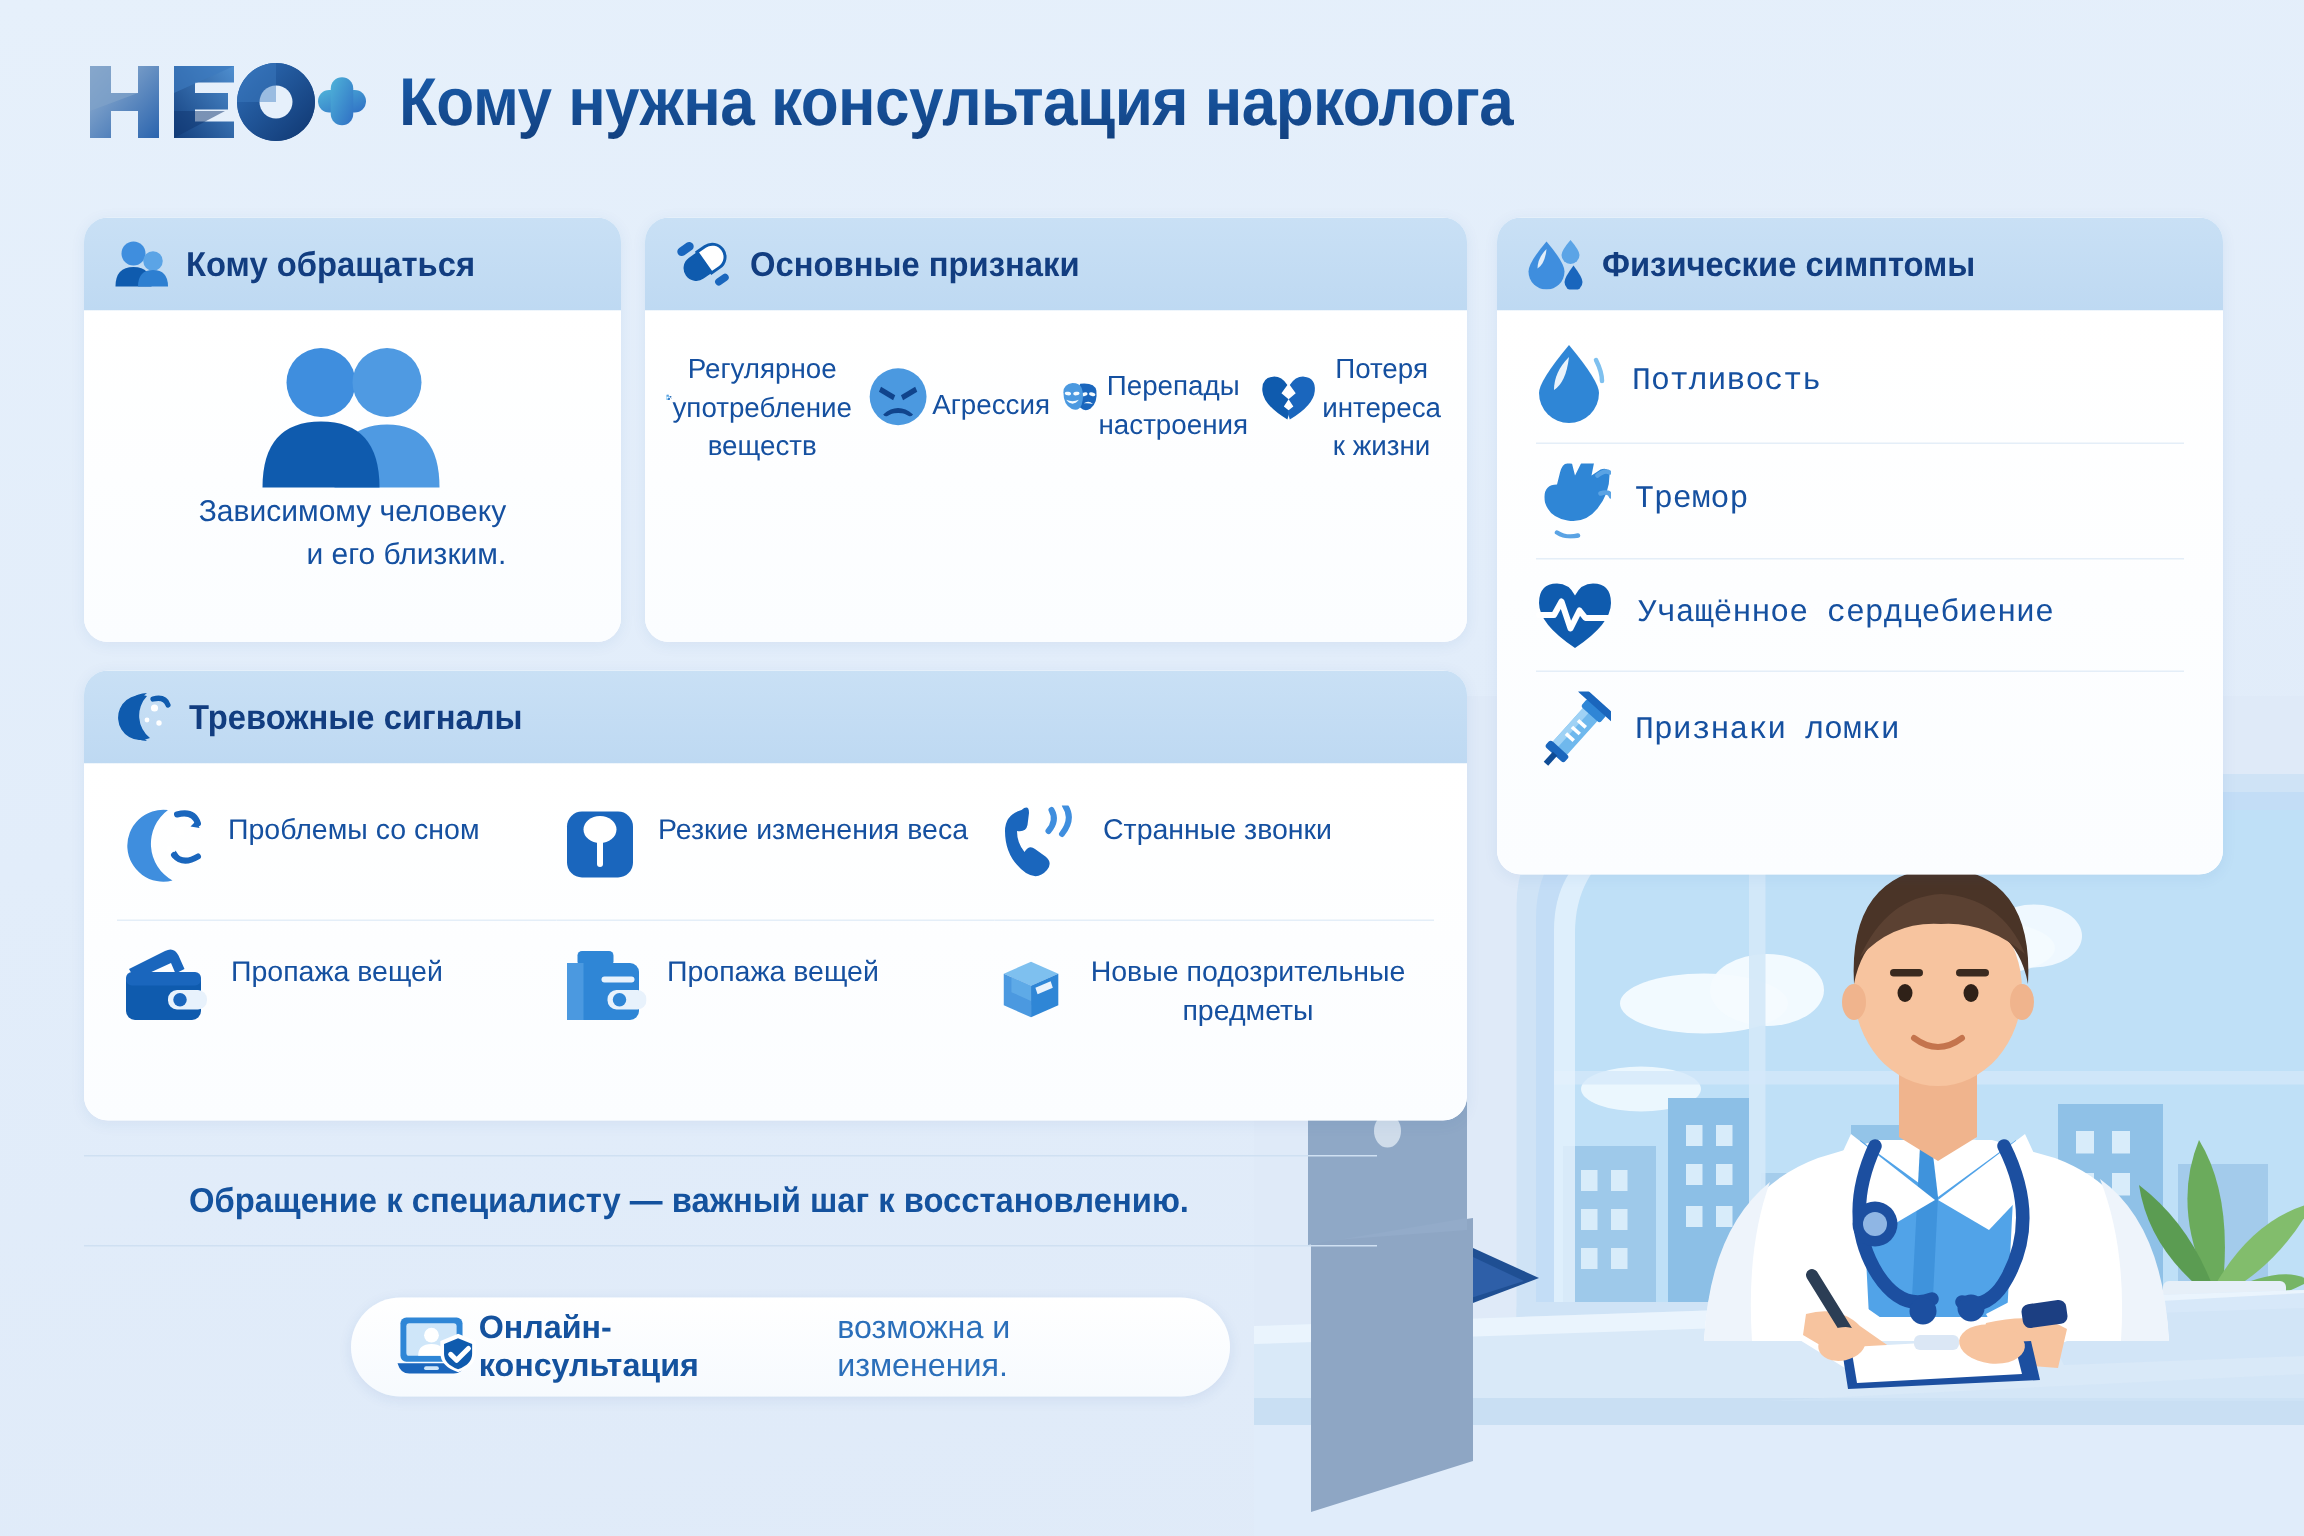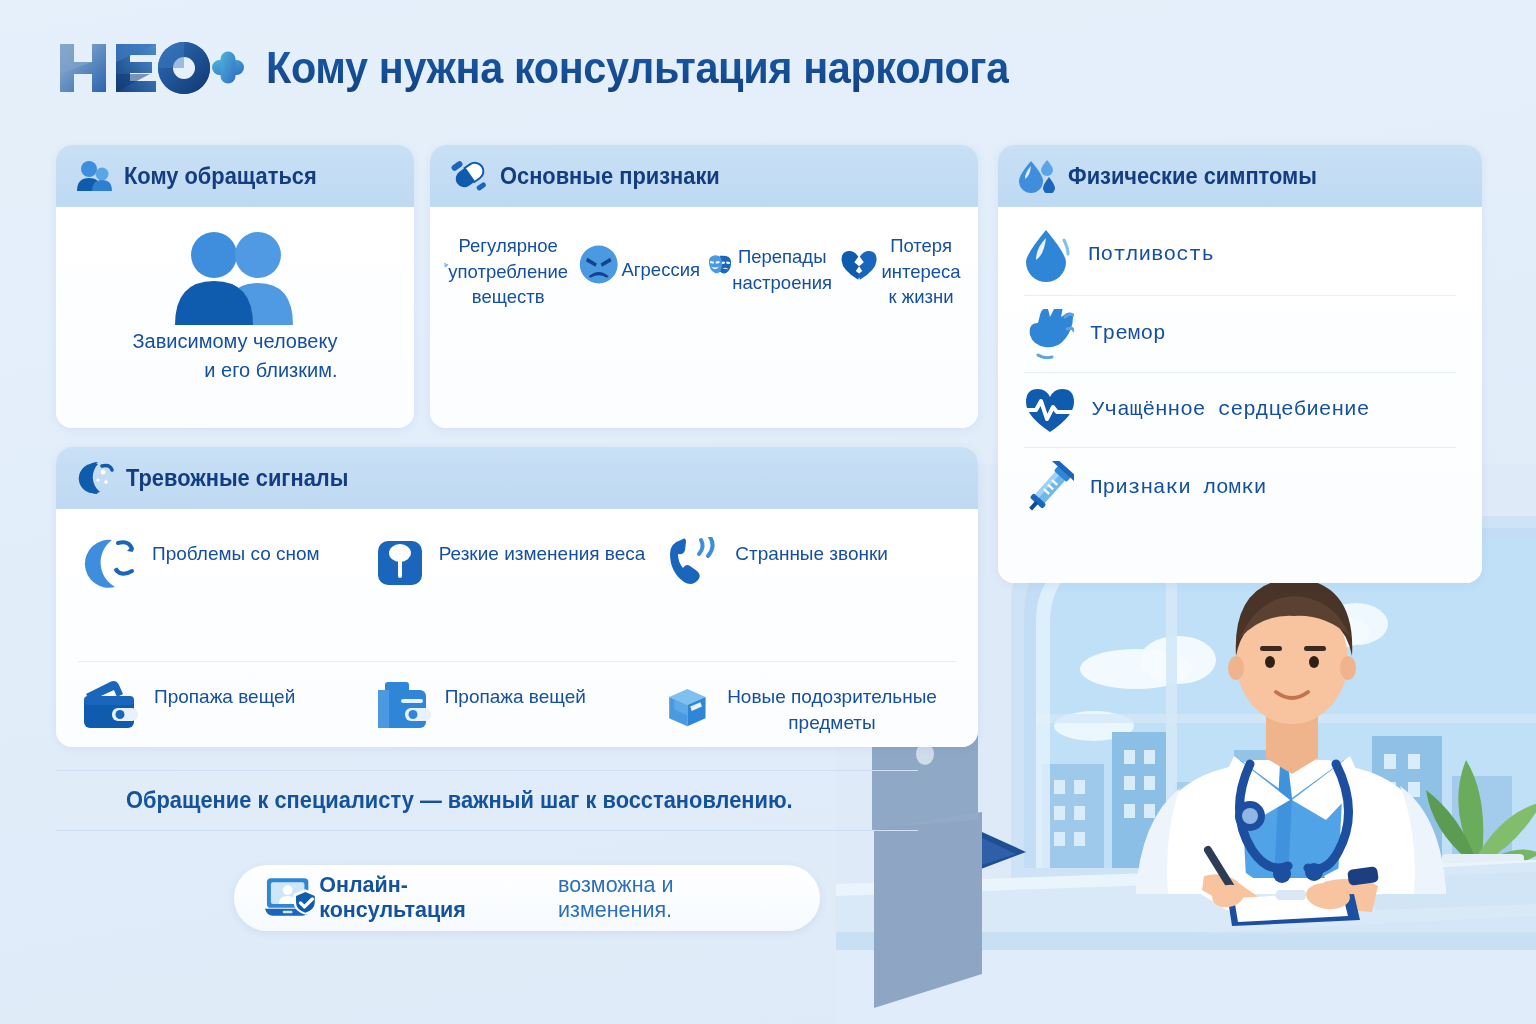--- a/index.html
+++ b/index.html
@@ -68,21 +68,21 @@
   #card-phys .card-body { height: 376px; padding: 8px 26px 0; font-family: Liberation Mono, monospace; }
   .phys-row { display: flex; align-items: center; gap: 16px; padding: 13px 0; }
   .phys-row + .phys-row { border-top: 1px solid #e4eef8; }
   .phys-row .lbl { font-size: 21px; color: #1550a0; line-height: 1.33; }
 
   
   #card-alarm { left: 56px; top: 447px; width: 922px; height: 300px; text-align: center; }
   #card-alarm .card-body { height: 238px; padding: 10px 22px 0; }
   .alarm-grid { display: grid; grid-template-columns: 1fr 1fr 1fr; }
   .alarm-cell { display: flex; align-items: flex-start; gap: 14px; padding: 18px 14px 16px 4px; min-height: 94px; }
-  .alarm-cell.row2 { border-top: 1px solid #e4eef8; margin-top: 48px; }
+  .alarm-cell.row2 { border-top: 1px solid #e4eef8; }
   .alarm-cell .lbl { font-size: 19px; color: #1550a0; line-height: 1.36; padding-top: 4px; }
 
   
   .footer-note {
     position: absolute; left: 56px; top: 770px; width: 862px;
     border-top: 1px solid #cfe0f2; border-bottom: 1px solid #cfe0f2;
     padding: 16px 0 16px 70px;
   }
   .footer-note .txt { font-size: 23px; font-weight: bold; color: #14529e; transform: scaleX(0.95); transform-origin: left center; white-space: nowrap; }
 

